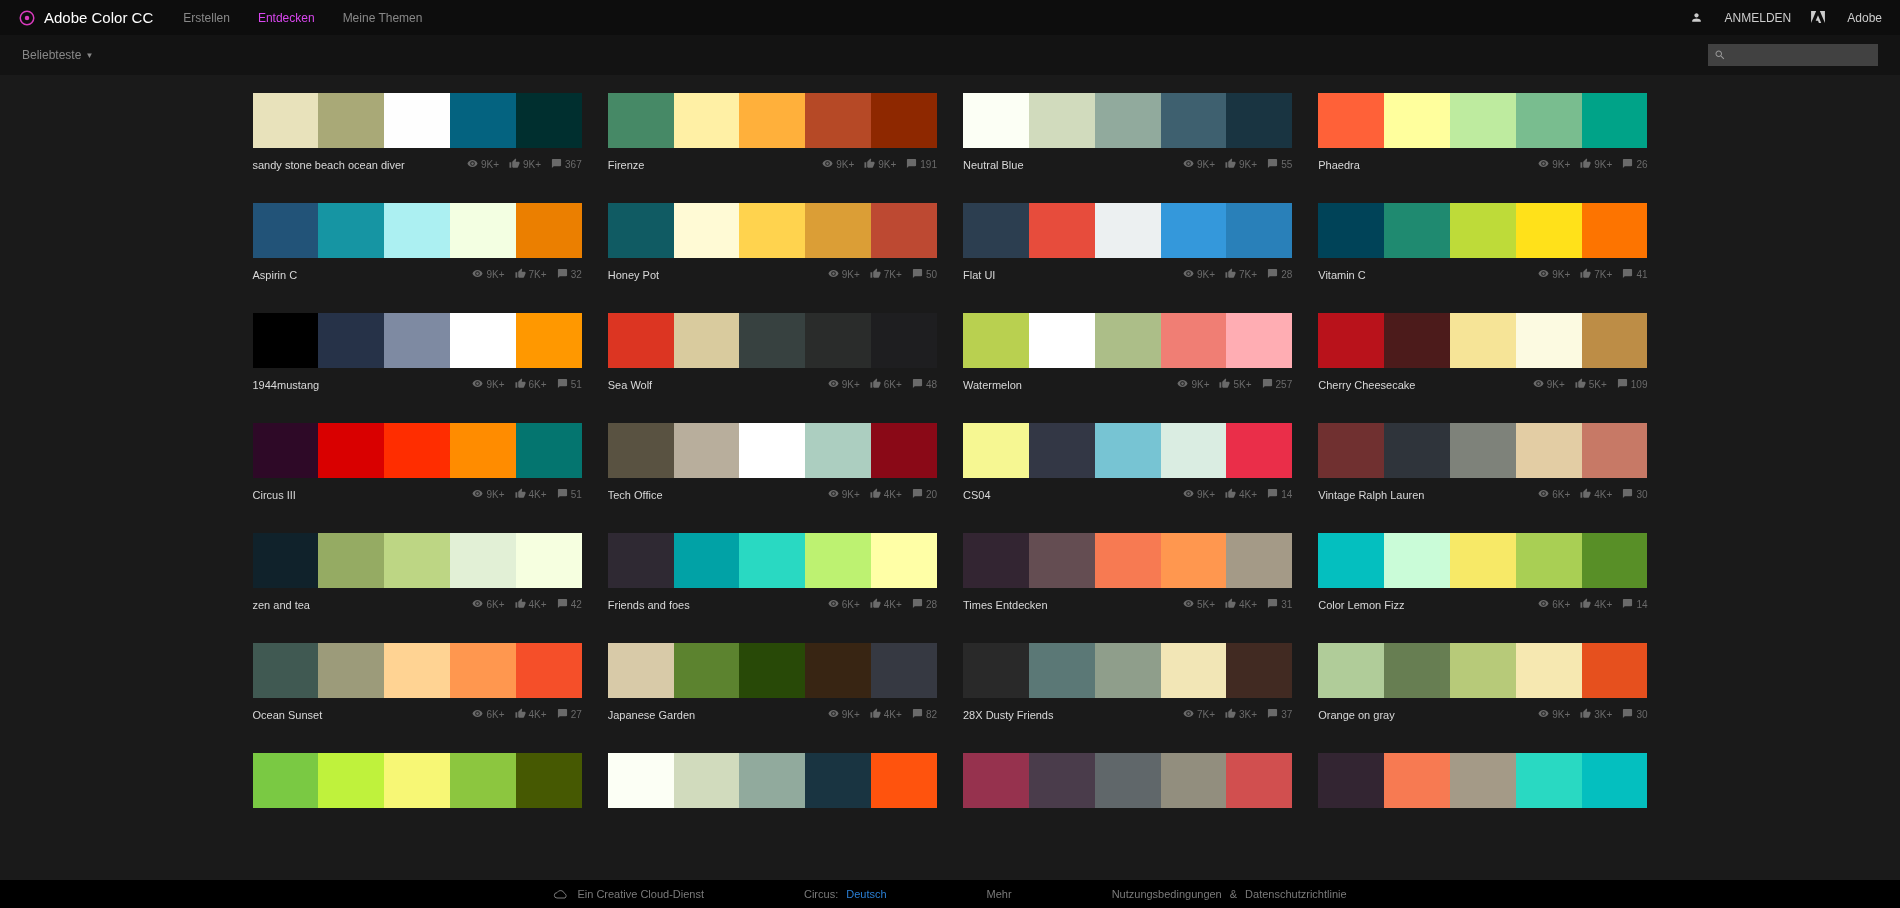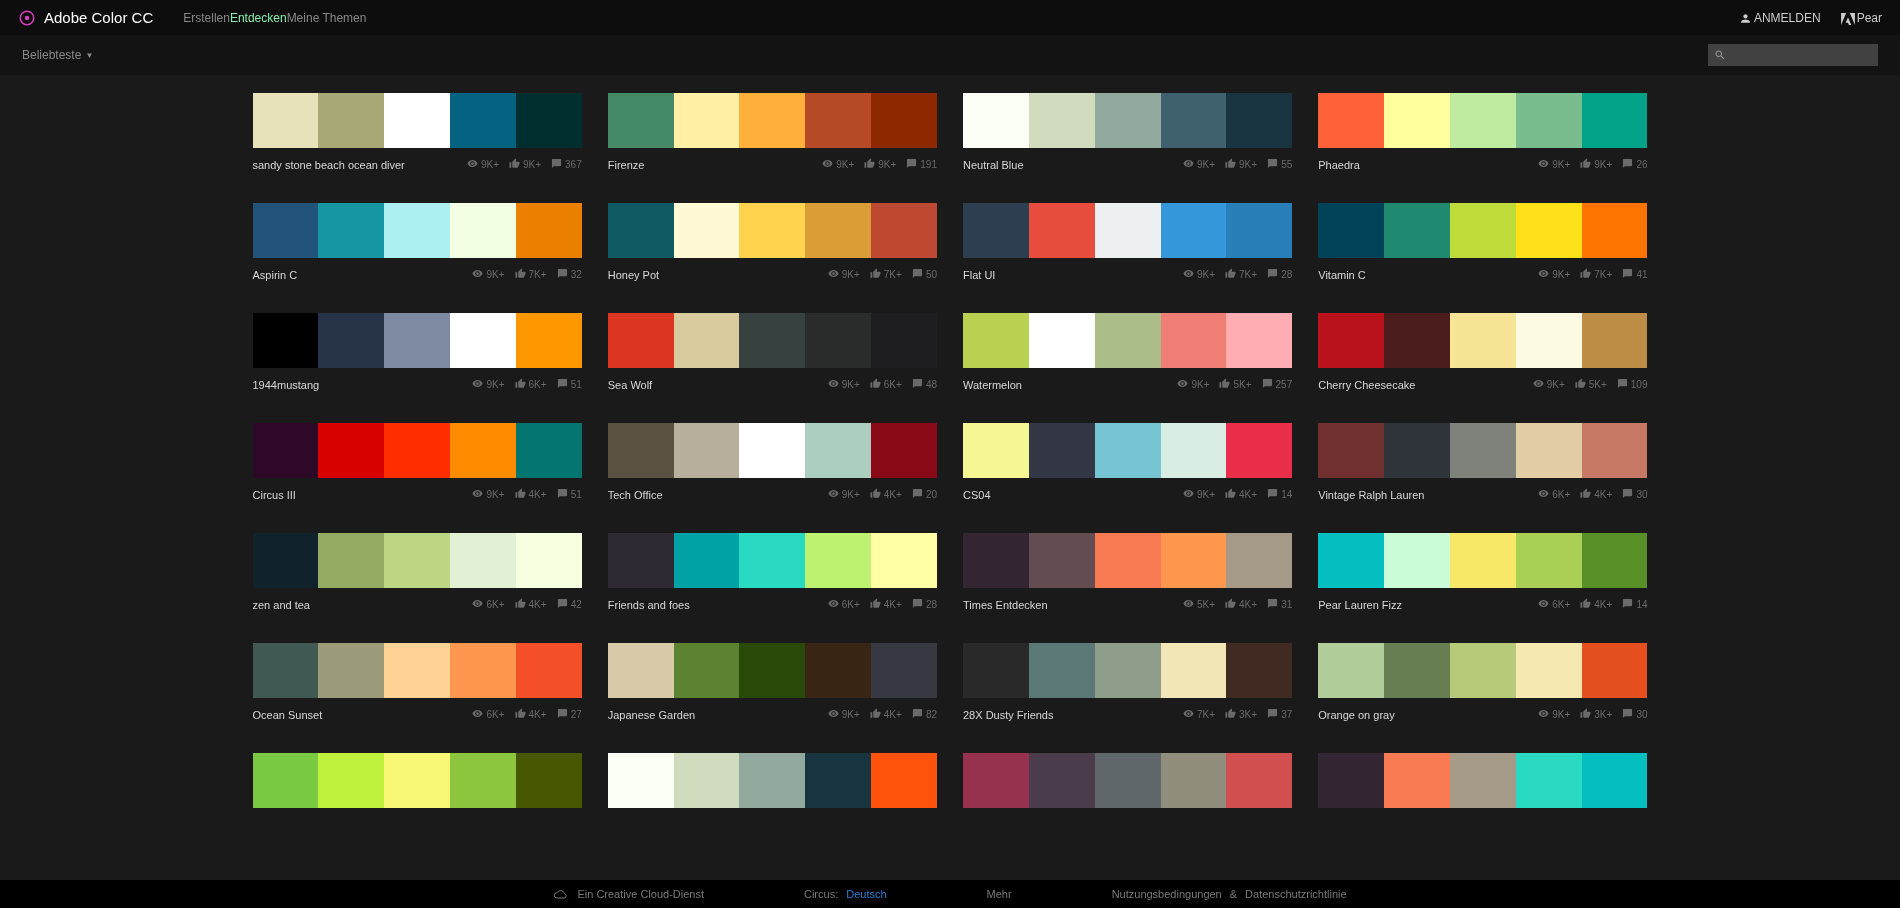--- a/index.html
+++ b/index.html
@@ -1,24 +1,24 @@
 <!DOCTYPE html>
 <html><head>
 <meta charset="utf-8">
 <style>
 *{margin:0;padding:0;box-sizing:border-box}
 body{background:#1a1a1a;color:#ccc;font-family:"Adobe Clean",Helvetica,Arial,sans-serif;font-size:12px;overflow-x:hidden}
 .header{background:#0d0d0d;height:35px;display:flex;align-items:center;padding:0 18px;justify-content:space-between}
 .header-left{display:flex;align-items:center;gap:30px}
 .brand{display:flex;align-items:center;gap:8px;color:#fff;font-size:15px;font-weight:300}
-.nav{display:flex;}
+.nav{display:flex;gap:28px}
 .nav a{color:#888;text-decoration:none;font-size:12px}
-.nav a.active{color:#86efac}
+.nav a.active{color:#d946ef}
 .header-right{display:flex;align-items:center;gap:20px;color:#ccc;font-size:12px}
-.header-right span{display:flex;align-items:flex-end;gap:2px}
+.header-right span{display:flex;align-items:flex-start;gap:22px}
 .subhead{background:#131313;height:40px;display:flex;align-items:center;padding:0 22px;justify-content:space-between}
 .filter{color:#888;font-size:12px;display:flex;align-items:center;gap:4px}
 .searchbox{background:#414141;width:170px;height:22px;display:flex;align-items:center;padding:0 6px;color:#999}
 .grid{max-width:1395px;margin:0 auto;padding:18px 0 60px;display:grid;grid-template-columns:repeat(4,1fr);gap:32px 26px}
 .card{}
 .swatches{display:flex;height:55px}
 .sw{flex:1}
 .meta{display:flex;justify-content:space-between;align-items:center;margin-top:10px}
 .name{color:#d8d8d8;font-size:11px}
 .stats{display:flex;align-items:center;gap:10px;color:#6a6a6a;font-size:10px}
@@ -50,21 +50,21 @@
     <span>
       <svg class="ic" viewBox="0 0 24 24" style="fill:#ccc;width:13px;height:13px">
           <path d="M12 12c2.2 0 4-1.8 4-4s-1.8-4-4-4-4 1.8-4 4 1.8 4 4 4zm0 2c-2.7 0-8 1.3-8 4v2h16v-2c0-2.7-5.3-4-8-4z"></path>
         </svg>
       <span>ANMELDEN</span>
     </span>
     <span>
       <svg width="14" height="12" viewBox="0 0 30 26" style="fill:#ccc">
           <path d="M19 0h11v26zM0 0h11L0 26zM15 9l7 17h-5l-2-5h-5z"></path>
         </svg>
-      <span>Pear</span>
+      <span>Adobe</span>
     </span>
   </div>
 </div>
 
 <div class="subhead">
   <div class="filter">
     <span>Beliebteste</span>
     <span style="font-size:8px">▼</span>
   </div>
   <div class="searchbox">
@@ -685,21 +685,21 @@
     </div>
     <div class="card">
       <div class="swatches">
         <div class="sw" style="background: rgb(4, 191, 191);"></div>
         <div class="sw" style="background: rgb(202, 252, 216);"></div>
         <div class="sw" style="background: rgb(247, 233, 103);"></div>
         <div class="sw" style="background: rgb(169, 207, 84);"></div>
         <div class="sw" style="background: rgb(88, 143, 39);"></div>
       </div>
       <div class="meta">
-        <div class="name">Pear Lauren Fizz</div>
+        <div class="name">Color Lemon Fizz</div>
         <div class="stats">
           <span class="stat">
             <span><svg class="ic" viewBox="0 0 24 24">
                 <path d="M12 4.5C7 4.5 2.7 7.6 1 12c1.7 4.4 6 7.5 11 7.5s9.3-3.1 11-7.5c-1.7-4.4-6-7.5-11-7.5zM12 17a5 5 0 110-10 5 5 0 010 10zm0-8a3 3 0 100 6 3 3 0 000-6z"></path>
               </svg></span>
             <span>6K+</span>
           </span>
           <span class="stat">
             <span><svg class="ic" viewBox="0 0 24 24">
                 <path d="M1 21h4V9H1v12zm22-11c0-1.1-.9-2-2-2h-6.3l.9-4.6v-.3c0-.4-.2-.8-.4-1.1L14.2 1 7.6 7.6C7.2 7.9 7 8.4 7 9v10c0 1.1.9 2 2 2h9c.8 0 1.5-.5 1.8-1.2l3-7c.1-.3.2-.5.2-.8v-2z"></path>

